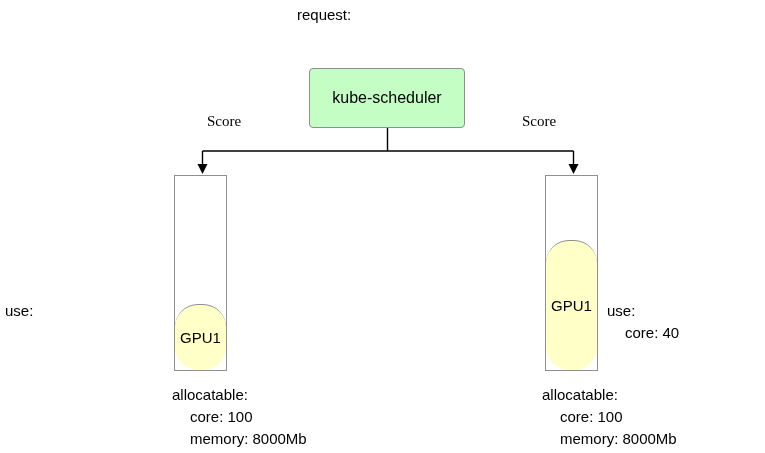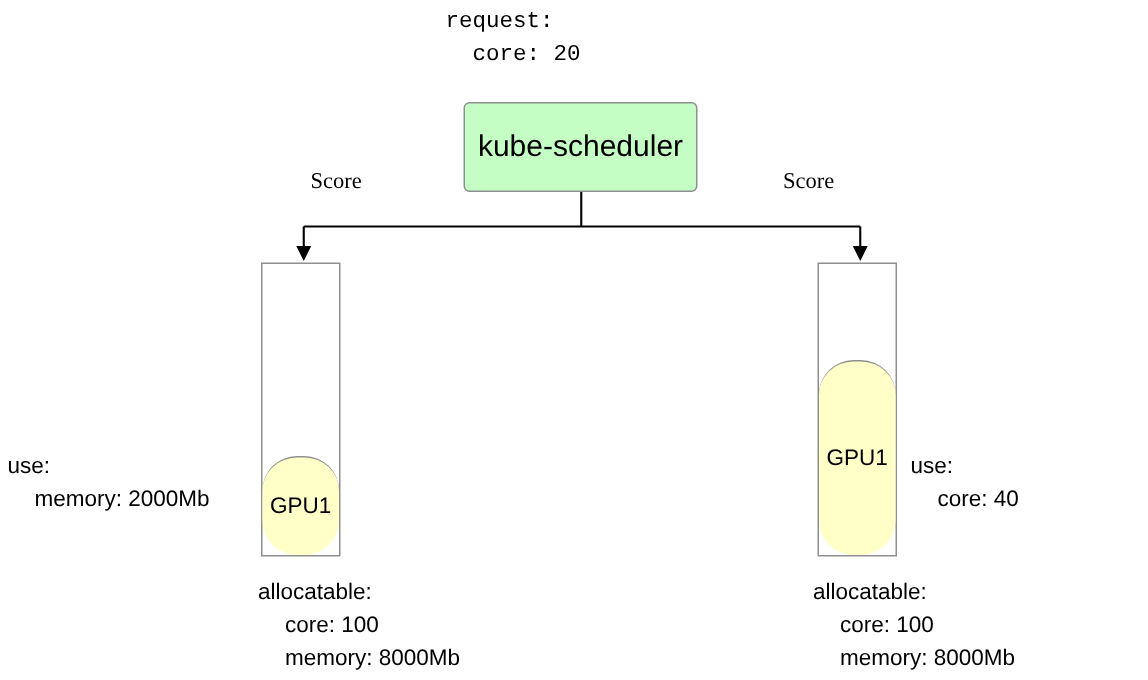--- a/index.html
+++ b/index.html
@@ -16,21 +16,21 @@
   .abs { position: absolute; }
   .textblock { line-height: 22px; white-space: nowrap; }
   .textblock .indent { margin-left: 18px; }
   .scheduler-box {
     left: 309px; top: 68px; width: 156px; height: 60px;
     box-sizing: border-box;
     background: var(--scheduler-fill, #c5fec5);
     border: 1px solid var(--scheduler-border, #8f8f8f);
     border-radius: 4px;
     display: flex; align-items: center; justify-content: center;
-    font-size: 20px;
+    font-size: 16px;
   }
   .score-label { top: 110px; line-height: 22px; font-family: Liberation Serif, serif; }
   .score-left { left: 207px; }
   .score-right { left: 522px; }
   .node-box {
     top: 175px; width: 53px; height: 196px;
     box-sizing: border-box;
     background: #ffffff;
     border: 1px solid var(--node-border, #8f8f8f);
   }
@@ -42,21 +42,21 @@
     background: var(--gpu-fill, #ffffc8);
     border-top: 1px solid var(--node-border, #8f8f8f);
     display: flex; align-items: center; justify-content: center; border-radius: 23px;
   }
   .gpu-fill-left { height: 66px; }
   .gpu-fill-right { height: 130px; }
   .use-left-block { left: 5px; top: 300px; }
   .use-right-block { left: 607px; top: 300px; }
   .alloc-left-block { left: 172px; top: 384px; }
   .alloc-right-block { left: 542px; top: 384px; }
-  .request-block { left: 297px; top: 4px; font-family: Liberation Mono, monospace; }
+  .request-block { left: 297px; top: 4px; }
   svg.connectors {
     position: absolute; left: 0; top: 0;
     pointer-events: none;
   }
   .connector-line { stroke: var(--connector, #000000); stroke-width: 1.4; fill: none; }
   .arrow-head { fill: var(--connector, #000000); stroke: none; }
 </style>
 </head>
 <body>
 
@@ -66,21 +66,20 @@
     <path class="connector-line" d="M387.5,128 L387.5,151"></path>
     <path class="connector-line" d="M202.5,151 L573.5,151"></path>
     <path class="connector-line" d="M202.5,151 L202.5,165"></path>
     <path class="connector-line" d="M573.5,151 L573.5,165"></path>
     <polygon class="arrow-head" points="202.5,174 197.5,164 207.5,164"></polygon>
     <polygon class="arrow-head" points="573.5,174 568.5,164 578.5,164"></polygon>
   </svg>
 
   <div class="abs textblock request-block">
     <div>request:</div>
-    <div class="indent">core: 20</div>
   </div>
 
   <div class="abs scheduler-box">
     <span>kube-scheduler</span>
   </div>
 
   <div class="abs score-label score-left">Score</div>
   <div class="abs score-label score-right">Score</div>
 
   <div class="abs node-box node-left-box">
@@ -90,21 +89,20 @@
   </div>
 
   <div class="abs node-box node-right-box">
     <div class="gpu-fill gpu-fill-right">
       <span>GPU1</span>
     </div>
   </div>
 
   <div class="abs textblock use-left-block">
     <div>use:</div>
-    <div class="indent">memory: 2000Mb</div>
   </div>
 
   <div class="abs textblock use-right-block">
     <div>use:</div>
     <div class="indent">core: 40</div>
   </div>
 
   <div class="abs textblock alloc-left-block">
     <div>allocatable:</div>
     <div class="indent">core: 100</div>

